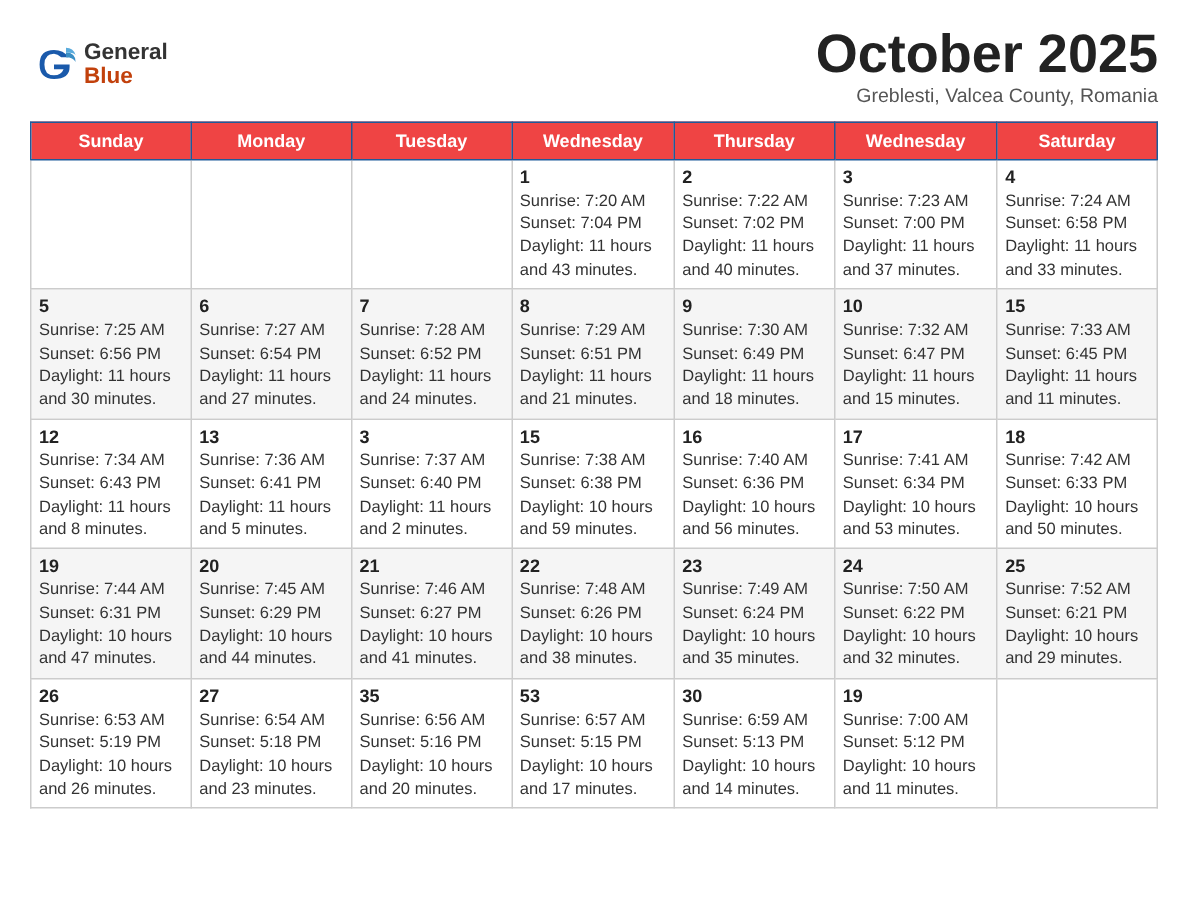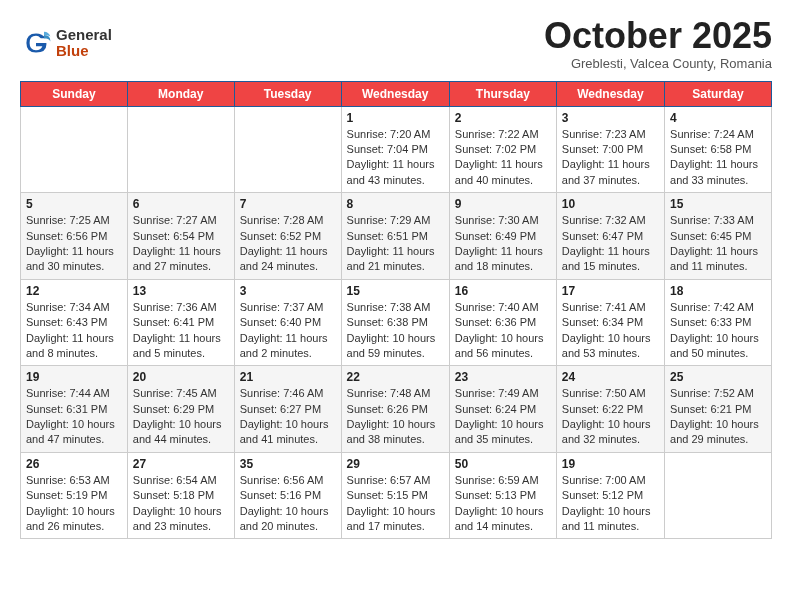--- a/index.html
+++ b/index.html
@@ -252,25 +252,25 @@
           </td>
           <td>
             <span class="day-number">27</span>
             <div class="day-info">Sunrise: 6:54 AM<br>Sunset: 5:18 PM<br>Daylight: 10 hours and 23 minutes.</div>
           </td>
           <td>
             <span class="day-number">35</span>
             <div class="day-info">Sunrise: 6:56 AM<br>Sunset: 5:16 PM<br>Daylight: 10 hours and 20 minutes.</div>
           </td>
           <td>
-            <span class="day-number">29</span>
+            <span class="day-number">53</span>
             <div class="day-info">Sunrise: 6:57 AM<br>Sunset: 5:15 PM<br>Daylight: 10 hours and 17 minutes.</div>
           </td>
           <td>
-            <span class="day-number">50</span>
+            <span class="day-number">30</span>
             <div class="day-info">Sunrise: 6:59 AM<br>Sunset: 5:13 PM<br>Daylight: 10 hours and 14 minutes.</div>
           </td>
           <td>
             <span class="day-number">19</span>
             <div class="day-info">Sunrise: 7:00 AM<br>Sunset: 5:12 PM<br>Daylight: 10 hours and 11 minutes.</div>
           </td>
           <td class="empty-cell"></td>
         </tr>
       </tbody>
   </table>

